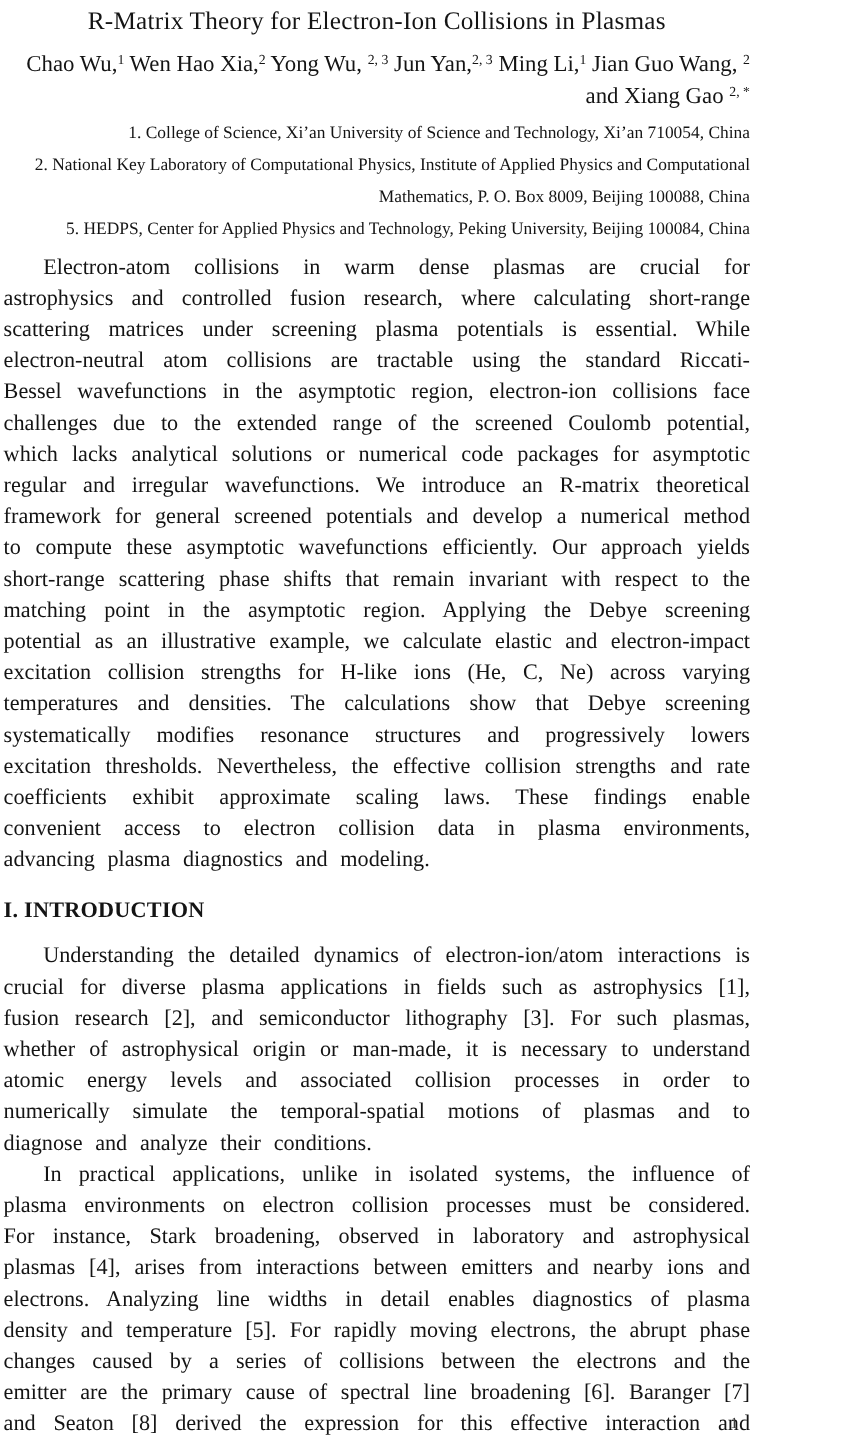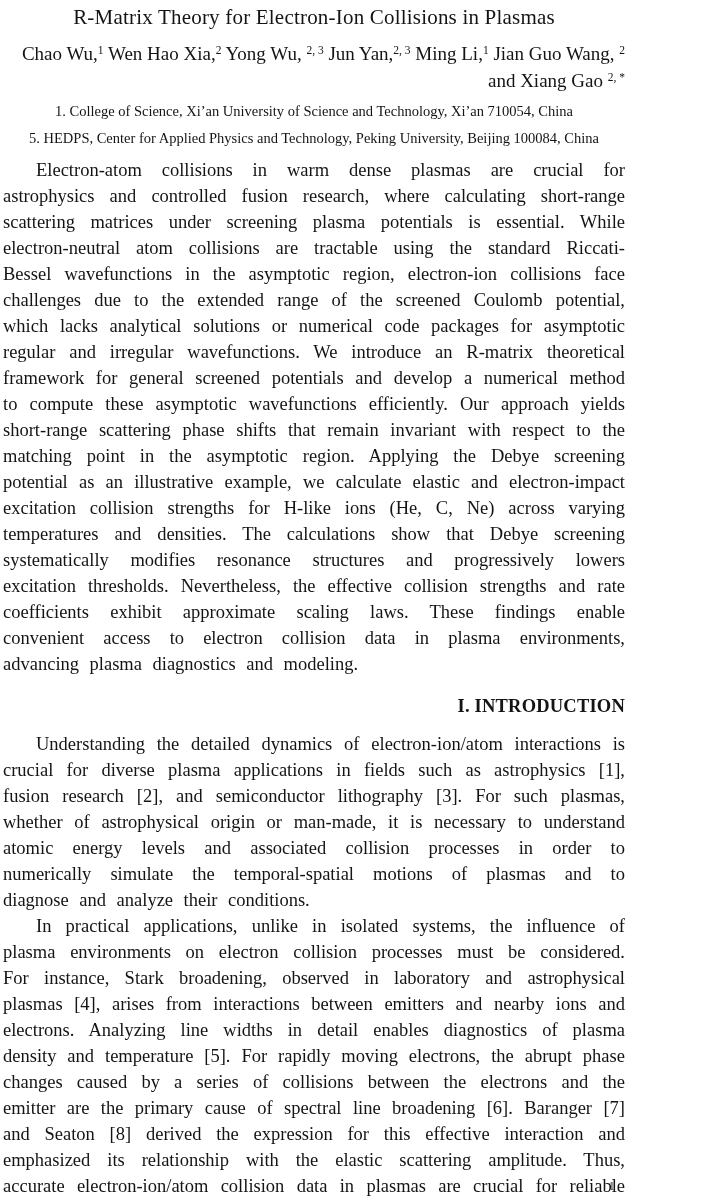--- a/index.html
+++ b/index.html
@@ -32,38 +32,38 @@
     margin-bottom: 4px;
   }
   .authors sup {
     font-size: 11.5px;
     vertical-align: baseline;
     position: relative;
     top: -0.55em;
     line-height: 0;
   }
   .affiliations {
-    text-align: center;
+    text-align: right;
     font-size: 14.5px;
     line-height: 26.5px;
     max-width: 672px;
     margin: 0 auto;
   }
   .body-text {
     font-size: 18.5px;
     line-height: 26px;
     text-align: justify;
     word-spacing: 0.32em;
   }
   .abstract {
     margin-top: 6px;
     text-indent: 33px;
   }
   .section-heading {
-    text-align: right;
+    text-align: left;
     font-size: 18.5px;
     font-weight: 700;
     line-height: 26px;
     margin: 16px 0 12px 0;
     word-spacing: normal;
     letter-spacing: 0.2px;
   }
   .para {
     text-indent: 33px;
   }
@@ -88,20 +88,21 @@
     <span><span>Wen Hao Xia,</span><sup>2</sup></span>
     <span><span>Yong Wu, </span> <sup>2, 3</sup></span>
     <span><span>Jun Yan,</span><sup>2, 3</sup></span>
     <span><span>Ming Li,</span><sup>1</sup></span>
     <span><span>Jian Guo Wang, </span> <sup>2</sup></span>
     <span><span>and Xiang Gao </span> <sup>2, *</sup></span>
   </div>
 
   <div class="affiliations">
     <div class="affil">1. College of Science, Xi’an University of Science and Technology, Xi’an 710054, China</div>
+    <div class="affil">2. National Key Laboratory of Computational Physics, Institute of Applied Physics and Computational Mathematics, P. O. Box 8009, Beijing 100088, China</div>
     <div class="affil">5. HEDPS, Center for Applied Physics and Technology, Peking University, Beijing 100084, China</div>
   </div>
 
   <p class="body-text abstract">Electron-atom collisions in warm dense plasmas are crucial for astrophysics and controlled fusion research, where calculating short-range scattering matrices under screening plasma potentials is essential. While electron-neutral atom collisions are tractable using the standard Riccati-Bessel wavefunctions in the asymptotic region, electron-ion collisions face challenges due to the extended range of the screened Coulomb potential, which lacks analytical solutions or numerical code packages for asymptotic regular and irregular wavefunctions. We introduce an R-matrix theoretical framework for general screened potentials and develop a numerical method to compute these asymptotic wavefunctions efficiently. Our approach yields short-range scattering phase shifts that remain invariant with respect to the matching point in the asymptotic region. Applying the Debye screening potential as an illustrative example, we calculate elastic and electron-impact excitation collision strengths for H-like ions (He, C, Ne) across varying temperatures and densities. The calculations show that Debye screening systematically modifies resonance structures and progressively lowers excitation thresholds. Nevertheless, the effective collision strengths and rate coefficients exhibit approximate scaling laws. These findings enable convenient access to electron collision data in plasma environments, advancing plasma diagnostics and modeling.</p>
 
   <h2 class="section-heading">I. INTRODUCTION</h2>
 
   <p class="body-text para">Understanding the detailed dynamics of electron-ion/atom interactions is crucial for diverse plasma applications in fields such as astrophysics [1], fusion research [2], and semiconductor lithography [3]. For such plasmas, whether of astrophysical origin or man-made, it is necessary to understand atomic energy levels and associated collision processes in order to numerically simulate the temporal-spatial motions of plasmas and to diagnose and analyze their conditions.</p>
   <p class="body-text para">In practical applications, unlike in isolated systems, the influence of plasma environments on electron collision processes must be considered. For instance, Stark broadening, observed in laboratory and astrophysical plasmas [4], arises from interactions between emitters and nearby ions and electrons. Analyzing line widths in detail enables diagnostics of plasma density and temperature [5]. For rapidly moving electrons, the abrupt phase changes caused by a series of collisions between the electrons and the emitter are the primary cause of spectral line broadening [6]. Baranger [7] and Seaton [8] derived the expression for this effective interaction and emphasized its relationship with the elastic scattering amplitude. Thus, accurate electron-ion/atom collision data in plasmas are crucial for reliable spectral line broadening calculations.</p>
 

